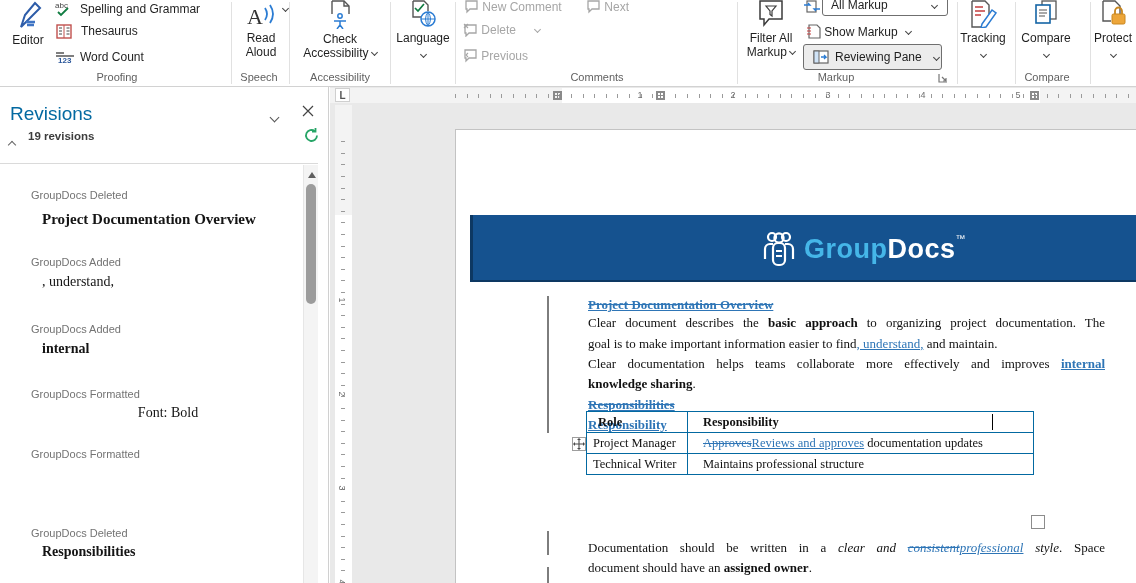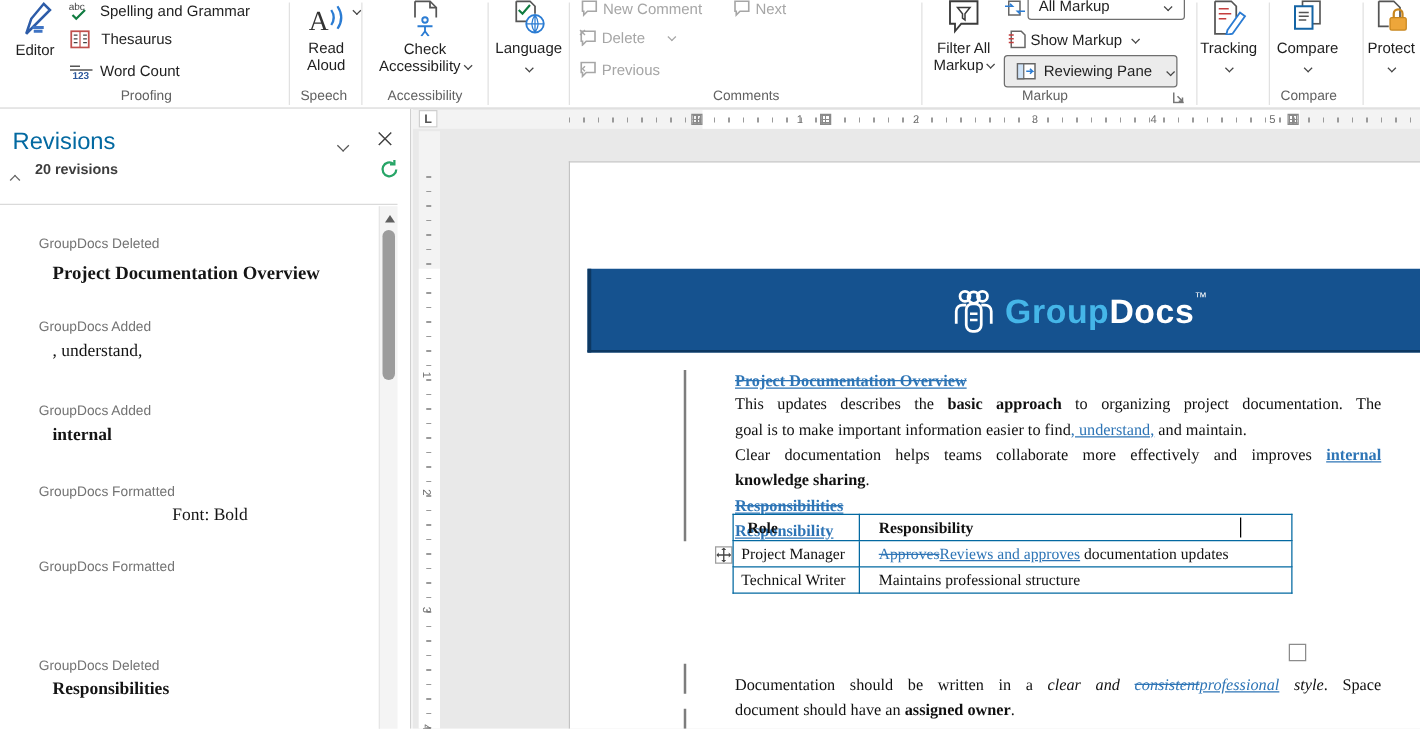--- a/index.html
+++ b/index.html
@@ -288,21 +288,21 @@
   <div class="pane">
     <div class="pane-title">Revisions</div>
     <span class="abs" style="left:271px;top:22px;color:#555"><span class="cv" style="width:7px;height:7px"></span></span>
     <span class="abs" style="left:302px;top:18px">
       <svg width="12" height="12" viewBox="0 0 12 12">
           <path d="M1 1 L11 11 M11 1 L1 11" stroke="#444" stroke-width="1.2"></path>
         </svg>
     </span>
 
     <span class="abs" style="left:9px;top:47px;color:#666"><span class="cvu"></span></span>
-    <div class="abs" style="left:28px;top:43px;font-size:11.5px;font-weight:bold;color:#3d3d3d">20 revisions</div>
+    <div class="abs" style="left:28px;top:43px;font-size:11.5px;font-weight:bold;color:#3d3d3d">19 revisions</div>
     <span class="abs" style="left:303px;top:40px">
       <svg width="17" height="17" viewBox="0 0 17 17">
           <path d="M14 8.5 a5.5 5.5 0 1 1 -2.2 -4.4" fill="none" stroke="#27a567" stroke-width="1.8"></path>
           <path d="M12.5 1 v3.5 h-3.5" fill="none" stroke="#27a567" stroke-width="1.8"></path>
         </svg>
     </span>
 
     <div class="abs" style="left:0;top:76px;width:318px;height:420px;border-top:1px solid #dadada;background:#fff">
 
       <div class="rev-label" style="top:25px">GroupDocs Deleted</div>
@@ -376,21 +376,21 @@
       </div>
     </div>
 
     <div class="chbar" style="top:209px;height:137px"></div>
     <div class="chbar" style="top:444px;height:24px"></div>
     <div class="chbar" style="top:480px;height:16px"></div>
 
     <div class="doc">
       <div class="dline" style="top:208px;font-weight:bold"><span class="delh">Project Documentation Overview</span></div>
 
-      <div class="dline djust" style="top:226px"><span>This updates describes the </span><b>basic approach</b><span> to organizing project documentation. The</span></div>
+      <div class="dline djust" style="top:226px"><span>Clear document describes the </span><b>basic approach</b><span> to organizing project documentation. The</span></div>
       <div class="dline" style="top:246.5px"><span>goal is to make important information easier to find</span><span class="ins">, understand,</span><span> and maintain.</span></div>
       <div class="dline djust" style="top:267px"><span>Clear documentation helps teams collaborate more effectively and improves </span><b class="ins">internal</b></div>
       <div class="dline" style="top:287px"><b>knowledge sharing</b><span>.</span></div>
 
       <div class="dline" style="top:307.5px"><span class="delh">Responsibilities</span></div>
       <div class="dline" style="top:327.5px"><span class="insh">Responsibility</span></div>
 
       <div class="abs" style="left:242px;top:350px;width:14px;height:14px;background:#fff;border:1px solid #9e9e9e">
         <svg width="12" height="12" viewBox="0 0 12 12">
             <path d="M6 1 v10 M1 6 h10" stroke="#4a4a4a" stroke-width="1.1"></path>

